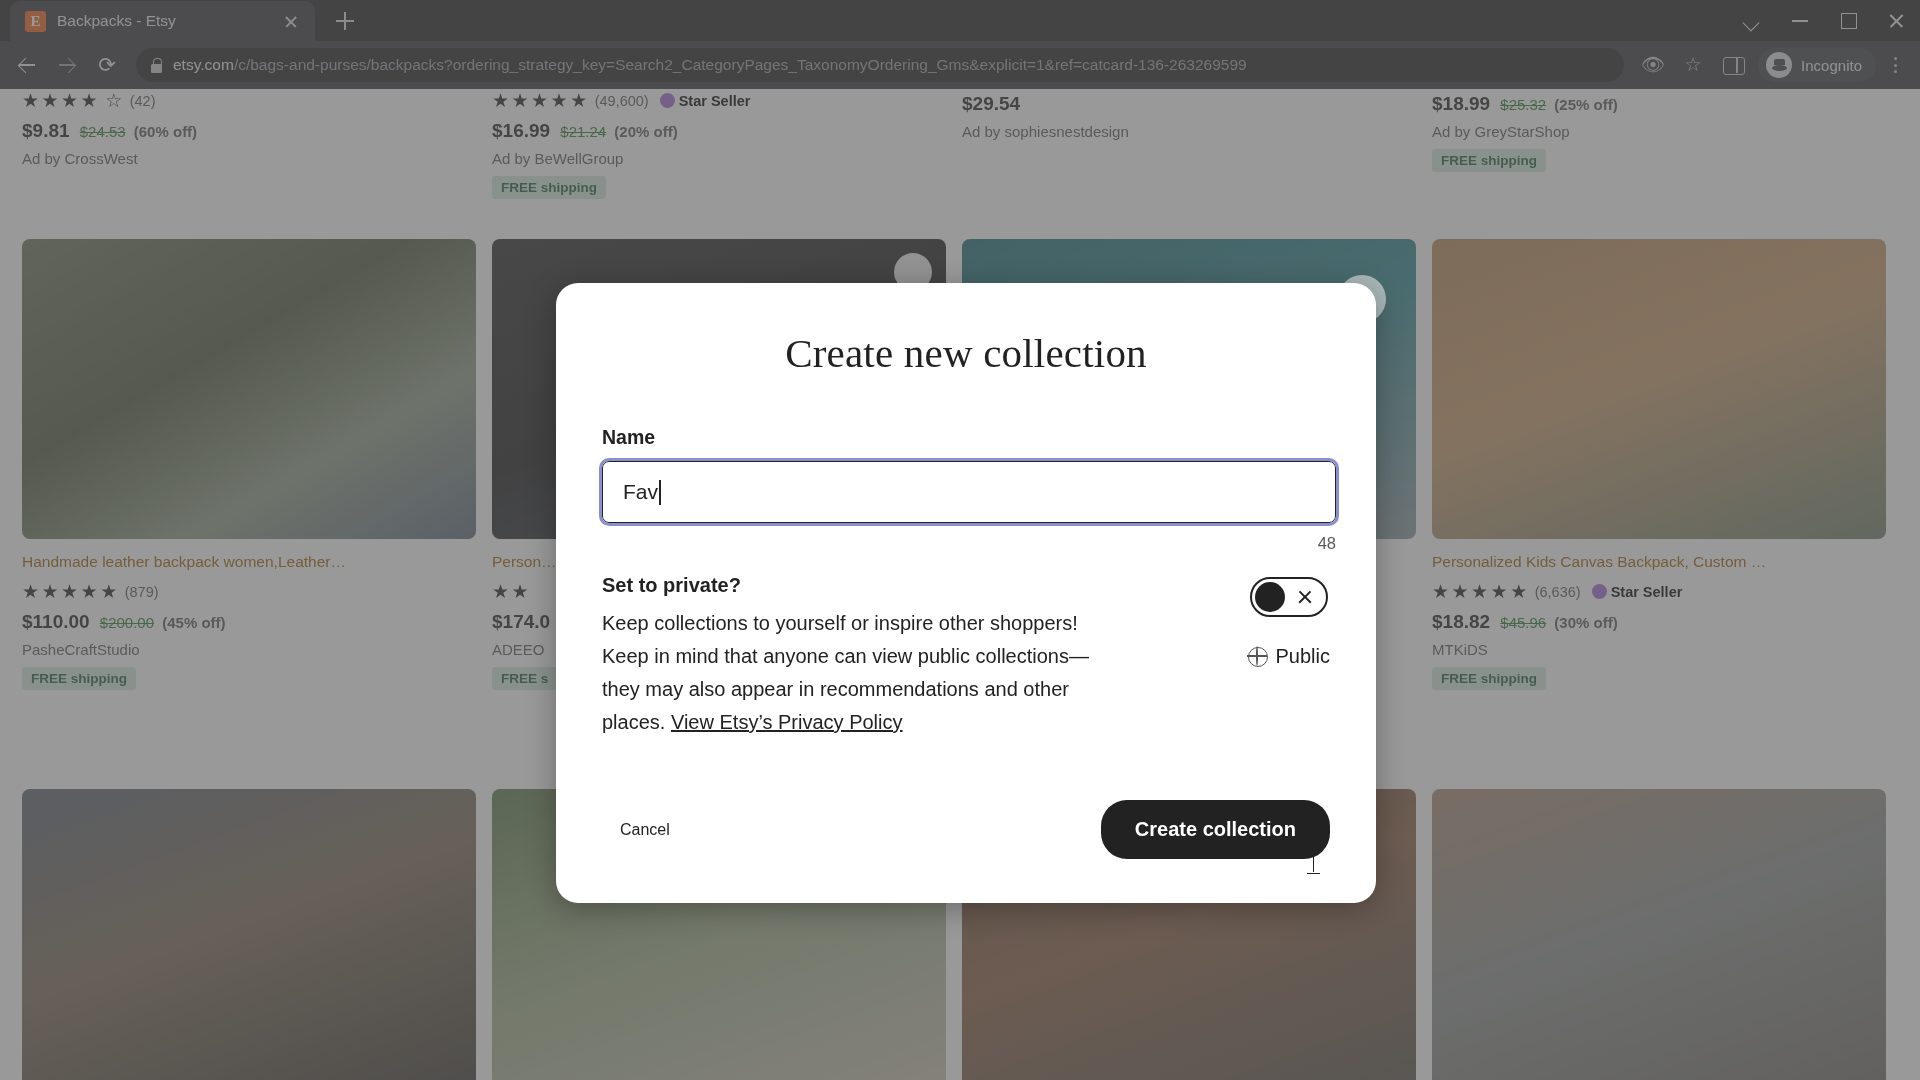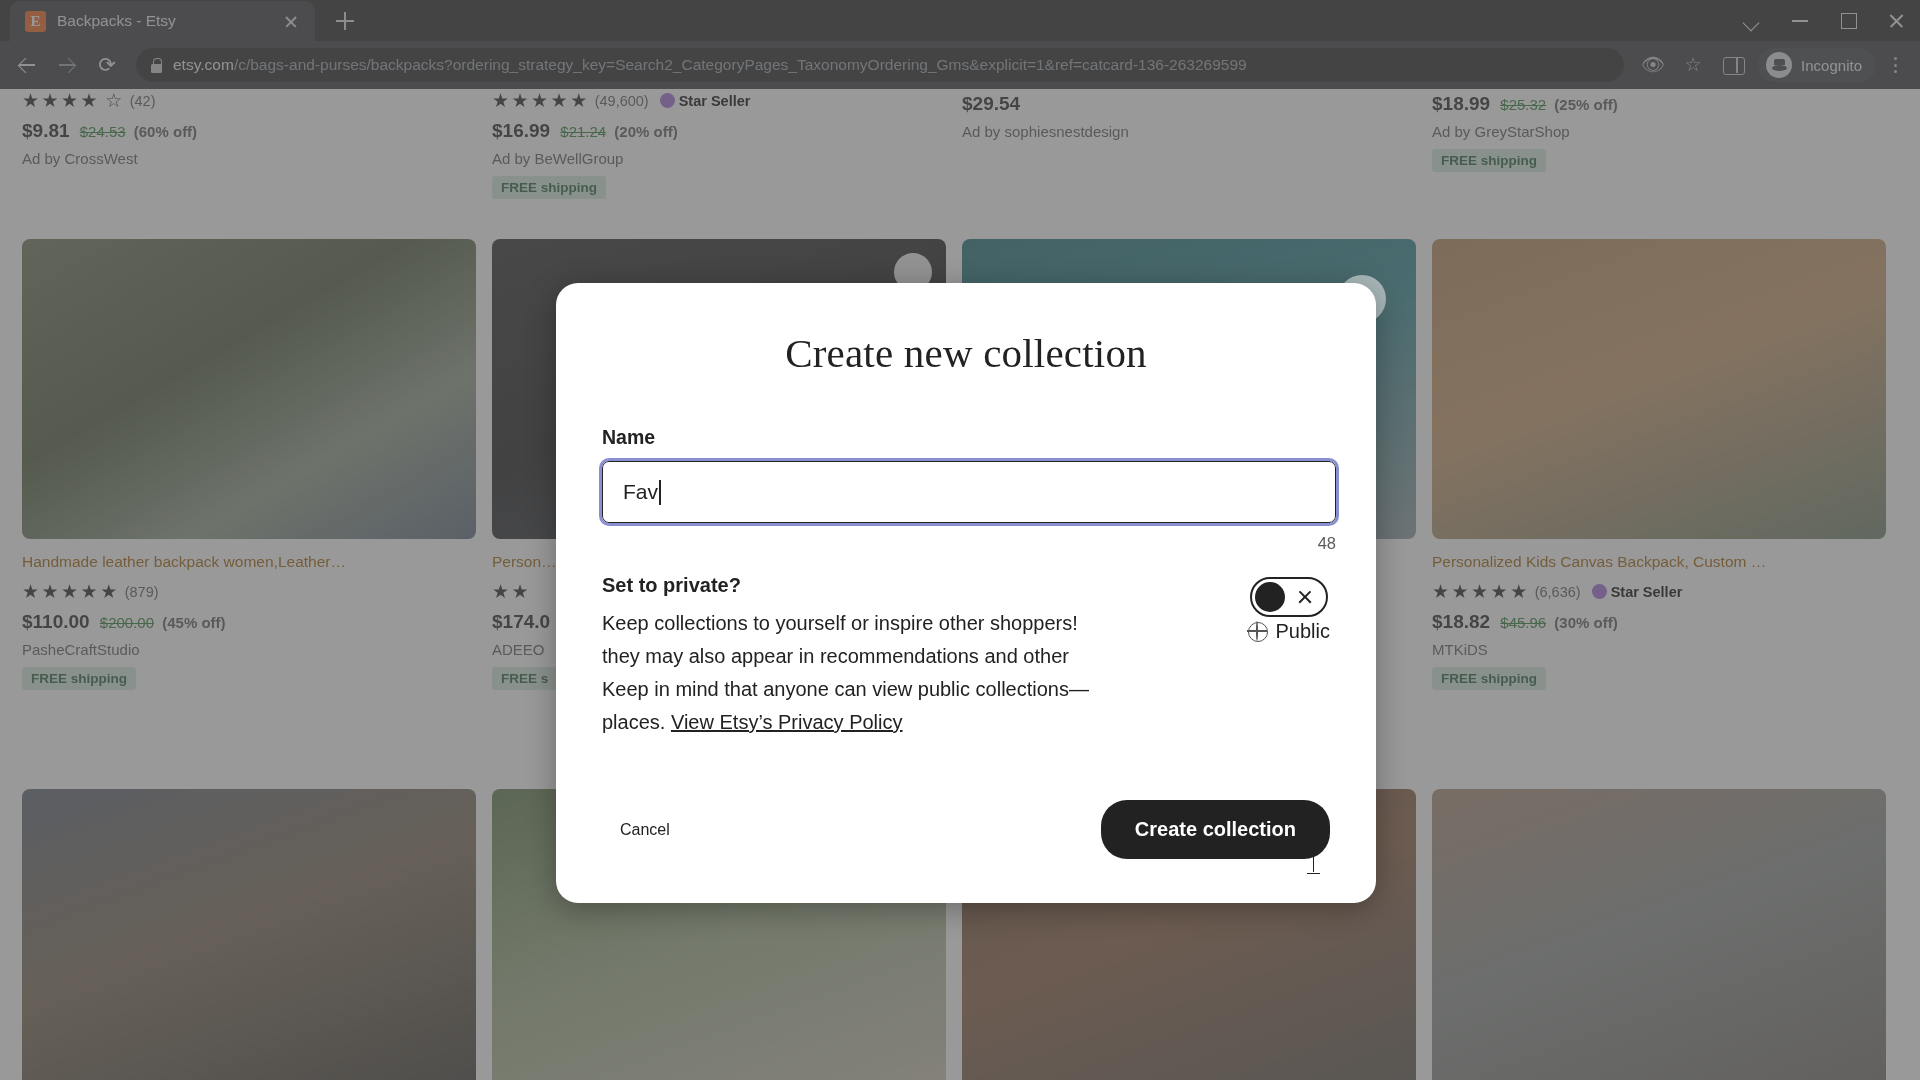--- a/index.html
+++ b/index.html
@@ -275,21 +275,21 @@
   .toggle-x {
     position: absolute; right: 13px; top: 50%; transform: translateY(-50%);
     width: 16px; height: 16px;
   }
   .toggle-x::before, .toggle-x::after {
     content: ""; position: absolute; left: 0; top: 7px;
     width: 16px; height: 2.4px; background: #222;
   }
   .toggle-x::before { transform: rotate(45deg); }
   .toggle-x::after { transform: rotate(-45deg); }
-  .vis-row { display: flex; align-items: center; gap: 8px; margin-top: 3px; }
+  .vis-row { display: flex; align-items: center; gap: 8px; margin-top: 28px; }
   .globe {
     width: 20px; height: 20px; border: 1.8px solid #555; border-radius: 50%;
     position: relative; flex: 0 0 auto;
   }
   .globe::before {
     content: ""; position: absolute; left: 7px; top: -1.8px;
     width: 2.4px; height: 20px; background: #555;
     border-radius: 50%;
   }
   .globe::after {
@@ -521,22 +521,22 @@
       <span class="name-value">Fav</span>
         <span class="caret"></span>
       <div class="cursor-i"></div>
     </div>
     <div class="char-count">48</div>
 
     <div class="privacy-row">
       <div class="privacy-text">
         <div class="privacy-q">Set to private?</div>
         <div class="privacy-p">Keep collections to yourself or inspire other shoppers!</div>
+        <div class="privacy-p">Keep in mind that anyone can view public collections—</div>
         <div class="privacy-p">they may also appear in recommendations and other</div>
-        <div class="privacy-p">Keep in mind that anyone can view public collections—</div>
         <div class="privacy-p"><span>places. </span><a class="privacy-link" href="#">View Etsy’s Privacy Policy</a></div>
       </div>
 
       <div class="toggle-col">
         <div class="toggle">
           <div class="toggle-knob"></div>
           <div class="toggle-x"></div>
         </div>
         <div class="vis-row">
           <div class="globe"></div>

